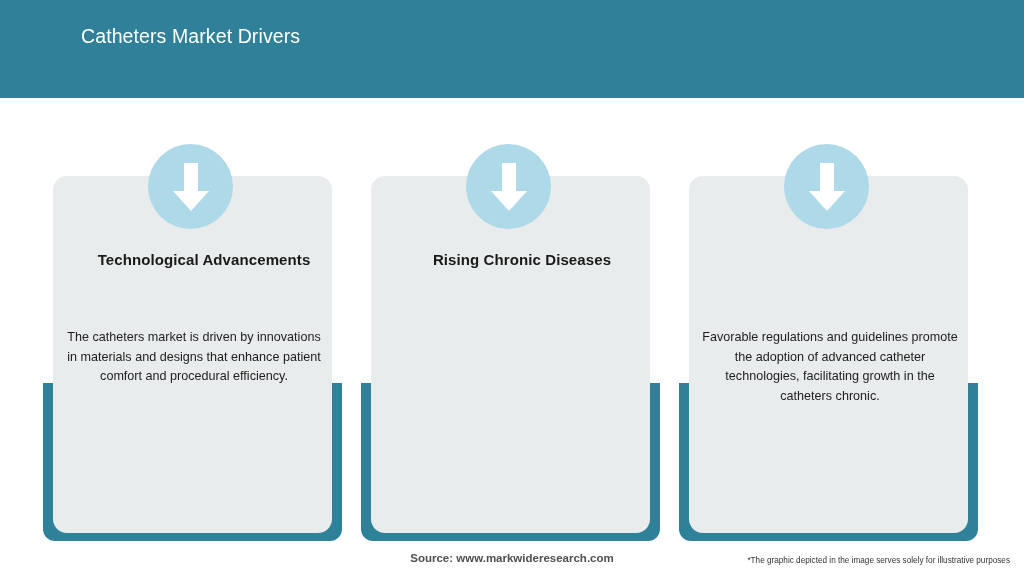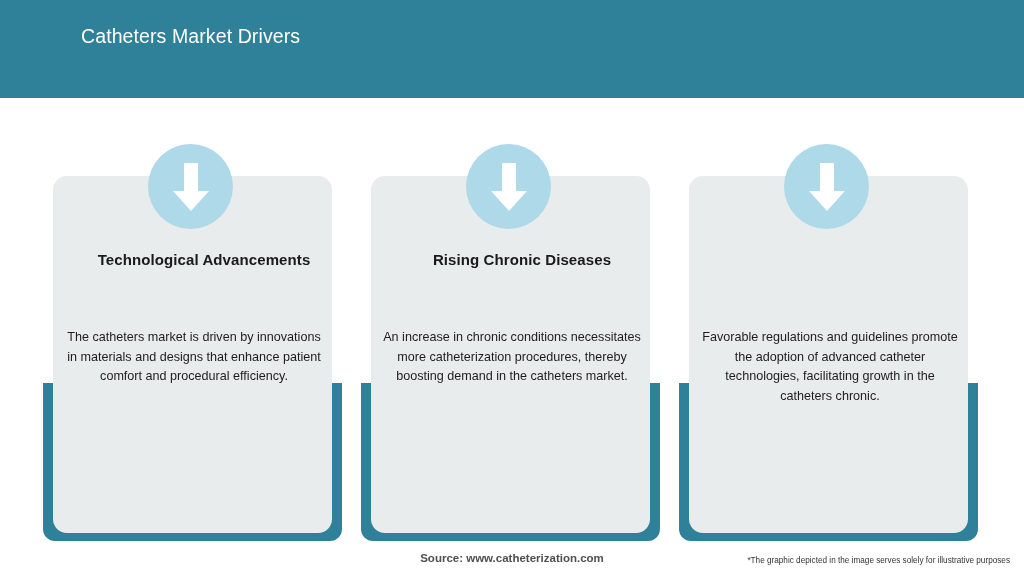--- a/index.html
+++ b/index.html
@@ -182,28 +182,27 @@
 
 <div class="card-group c2">
   <div class="bracket"></div>
   <div class="panel"></div>
   <div class="arrow-badge">
     <svg width="42" height="52" viewBox="0 0 42 52">
       <path d="M14 2 L28 2 L28 30 L39 30 L21 50 L3 30 L14 30 Z" fill="#ffffff"></path>
     </svg>
   </div>
   <div class="card-title">Rising Chronic Diseases</div>
-  <div class="card-body">An increase in chronic conditions necessitates more catheterization procedures, thereby boosting demand in the catheters market.</div>
 </div>
 
 <div class="card-group c3">
   <div class="bracket"></div>
   <div class="panel"></div>
   <div class="arrow-badge">
     <svg width="42" height="52" viewBox="0 0 42 52">
       <path d="M14 2 L28 2 L28 30 L39 30 L21 50 L3 30 L14 30 Z" fill="#ffffff"></path>
     </svg>
   </div>
   <div class="card-body">Favorable regulations and guidelines promote the adoption of advanced catheter technologies, facilitating growth in the catheters chronic.</div>
 </div>
 
-<div id="source-note">Source: www.catheterization.com</div>
+<div id="source-note">Source: www.markwideresearch.com</div>
 <div id="disclaimer-note">*The graphic depicted in the image serves solely for illustrative purposes</div>
 
 </body></html>

